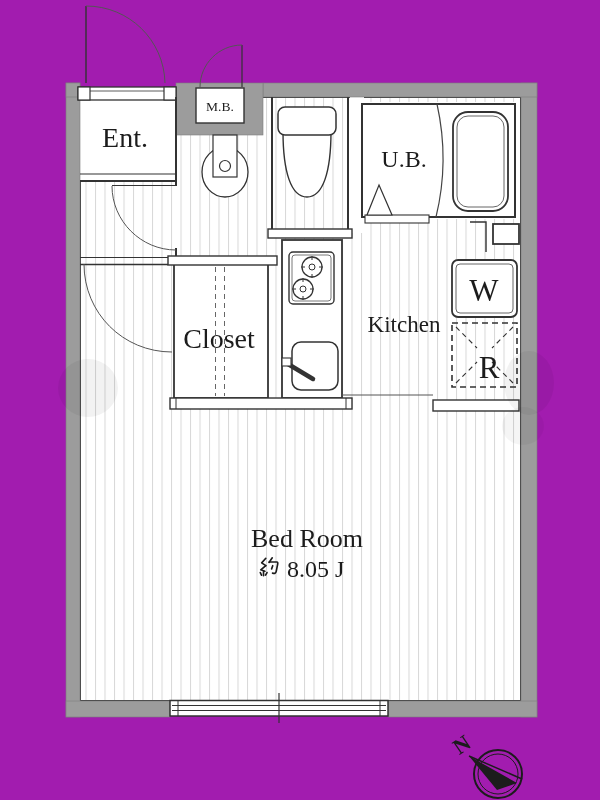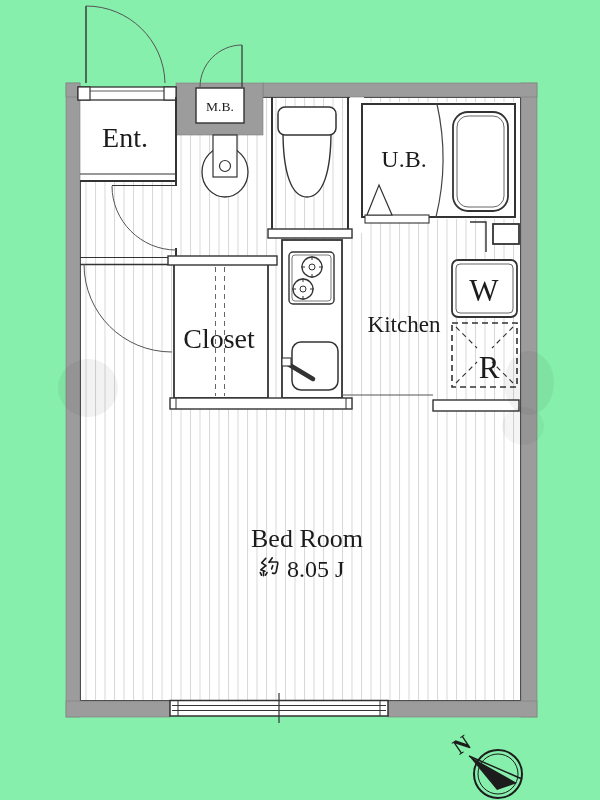--- a/index.html
+++ b/index.html
@@ -1,16 +1,16 @@
 <!DOCTYPE html>
 <html><head>
 <meta charset="utf-8">
 <style>
   html,body{margin:0;padding:0;background:#ffffff;}
-  #stage{position:relative;width:600px;height:800px;background:#86efac;overflow:hidden;
+  #stage{position:relative;width:600px;height:800px;background:#a21caf;overflow:hidden;
          font-family:"Liberation Serif","DejaVu Serif",serif;}
   svg{position:absolute;left:0;top:0;}
   text{fill:#1c1c1c;}
   .room-label{font-family:"Liberation Serif","DejaVu Serif",serif;}
 </style>
 </head>
 <body>
 
 <div id="stage">
 <svg width="600" height="800" viewBox="0 0 600 800">

